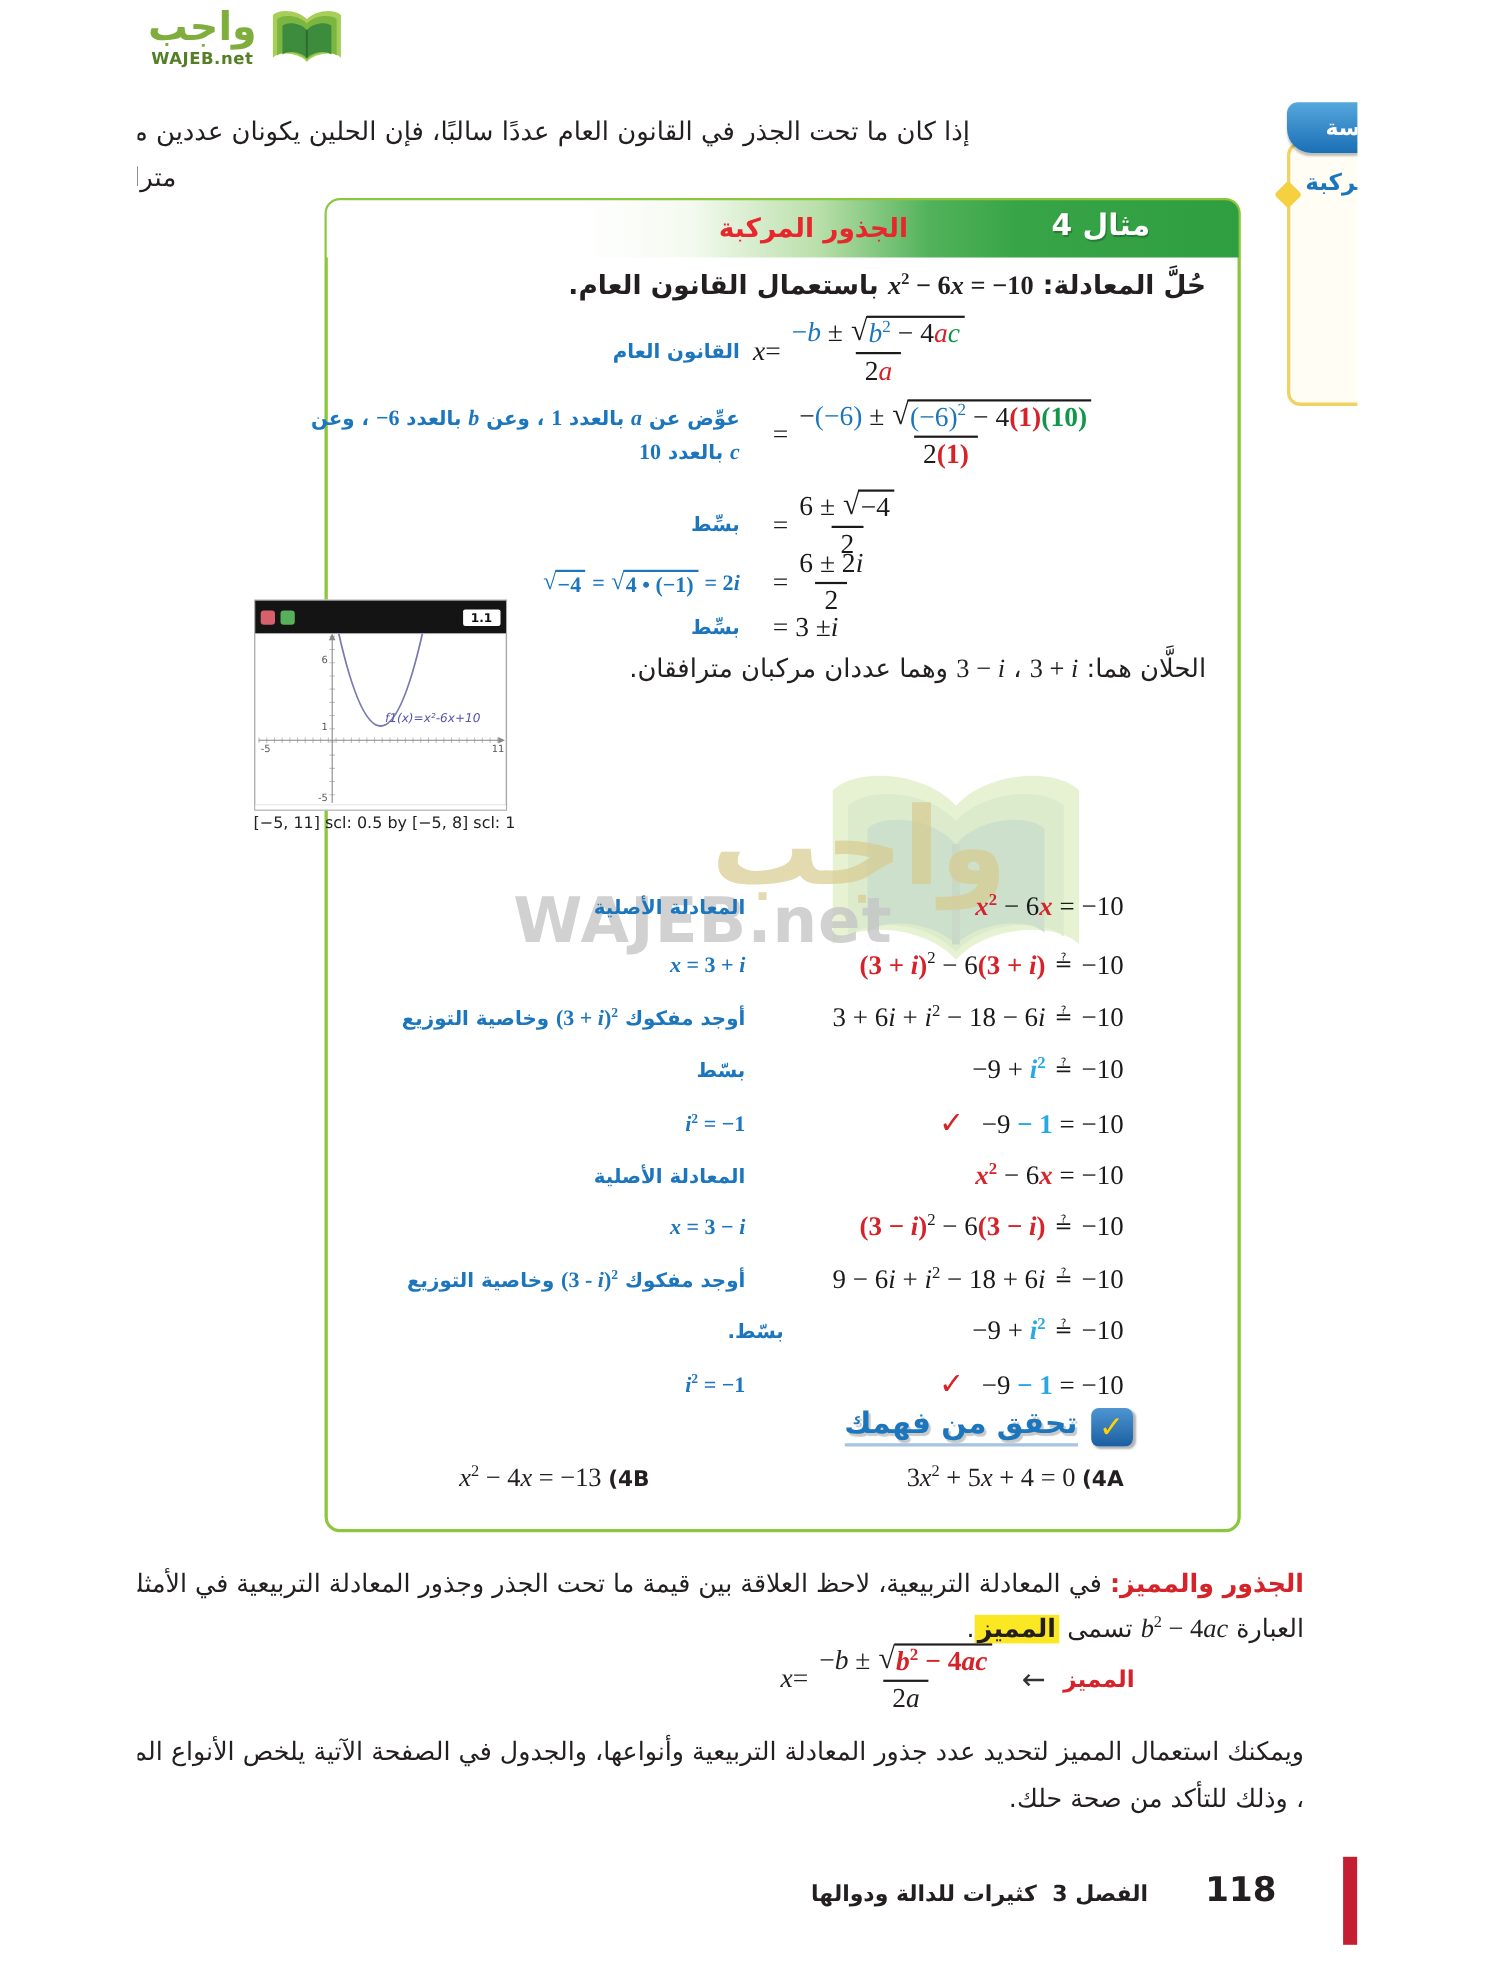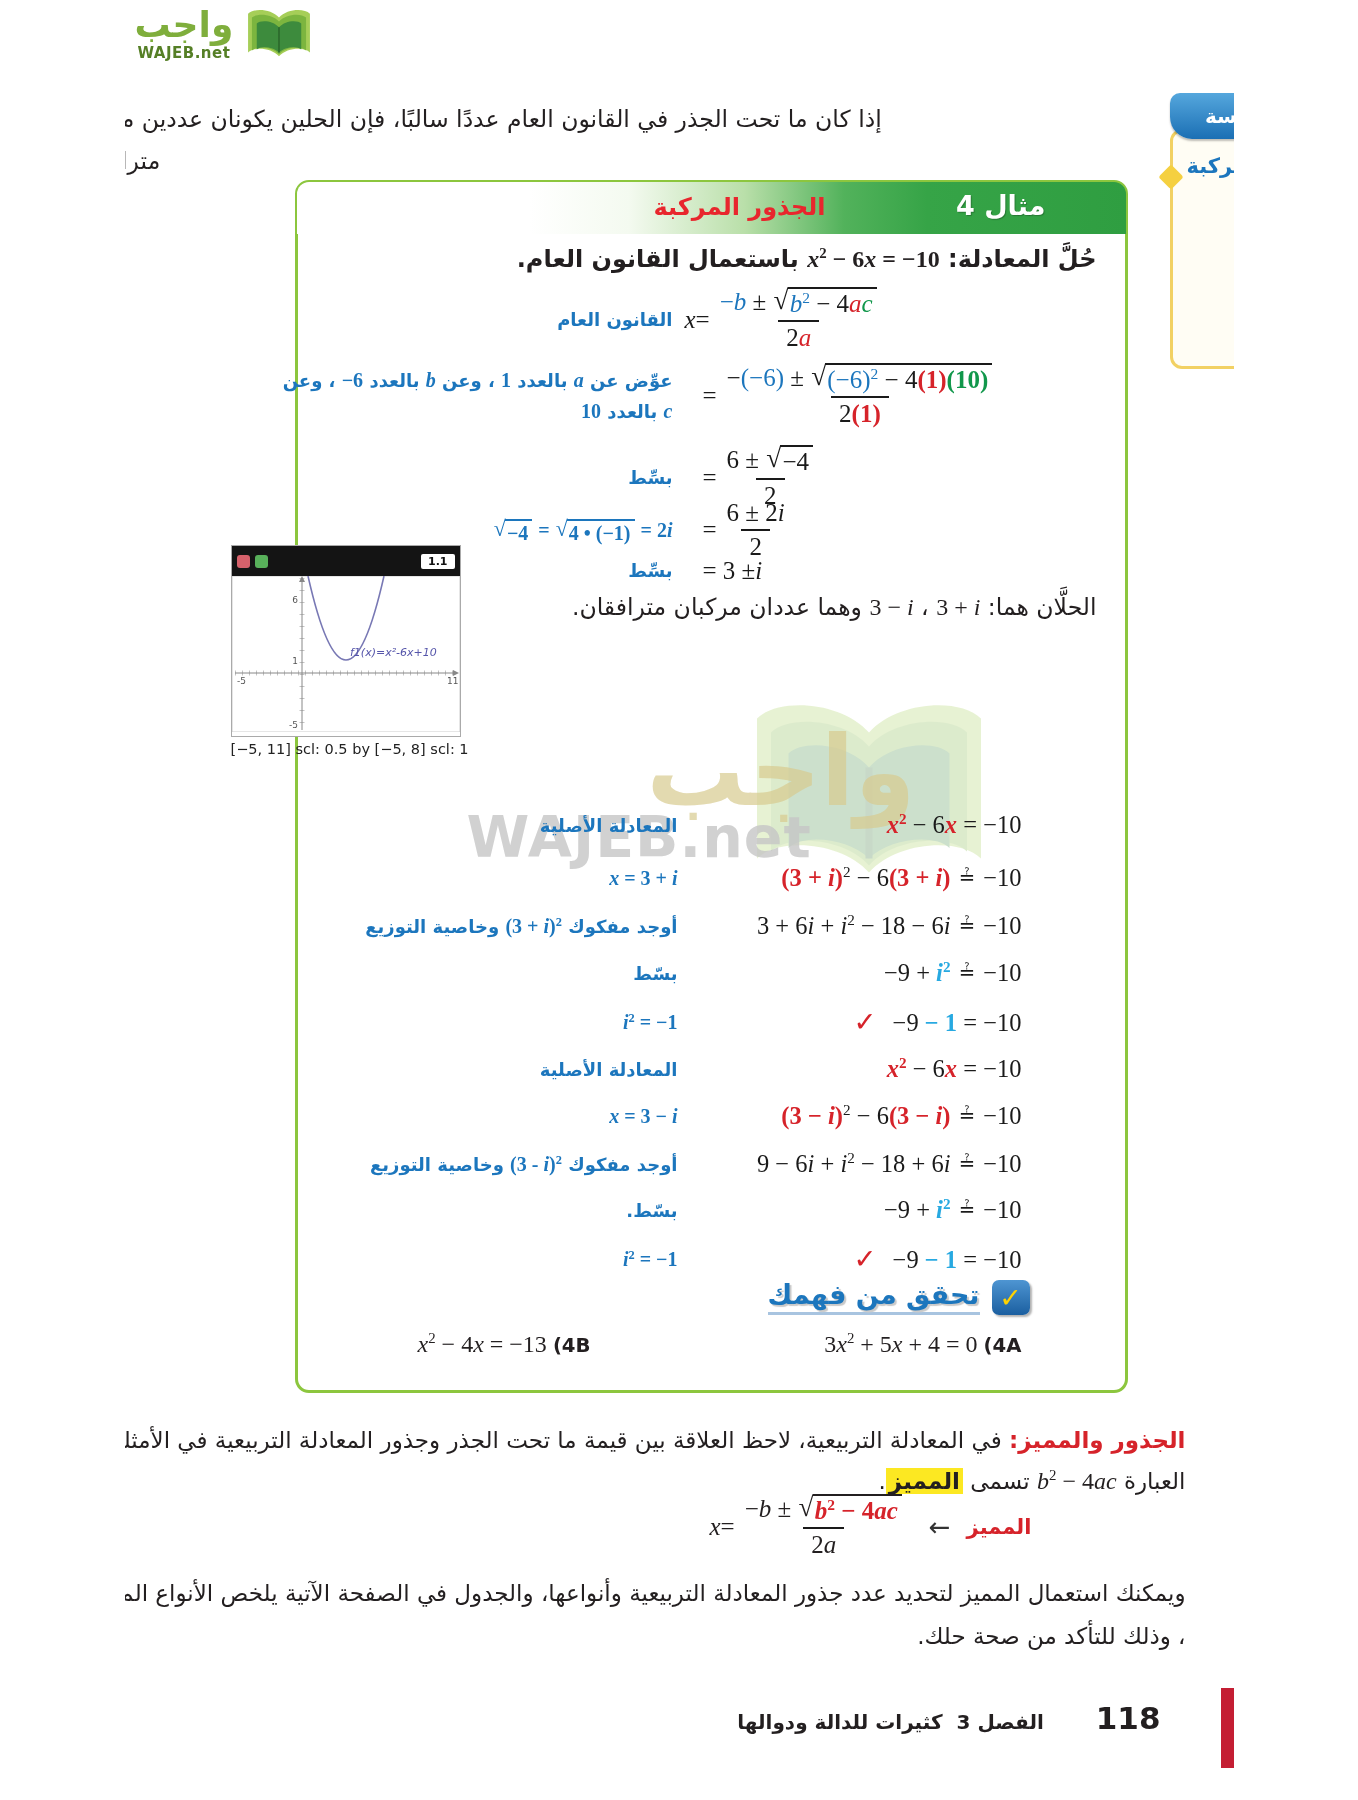--- a/index.html
+++ b/index.html
@@ -88,21 +88,21 @@
   .calc-tab { background:#fff; color:#111; font-size:11px; font-weight:bold; padding:1px 7px; border-radius:2px; }
   .calc-caption { position:absolute; left:-67px; top:558px; width:240px; direction:ltr; text-align:left;
                   font-size:14.5px; color:#222; z-index:2; }
 
   
   .vrow { position:absolute; left:0; right:103px; display:flex; align-items:center; }
   .vlabel { flex:0 0 380px; direction:rtl; text-align:right; color:#1c76bd; font-weight:bold; font-size:18px; line-height:1.5; }
   .vlabel .ltr { font-family:"Liberation Serif","DejaVu Sans",serif; font-size:20px; }
   .veq { flex:1; text-align:right; direction:ltr; font-size:24.5px; color:#1a1a1a; white-space:nowrap; }
   .v1a { top:628px; } .v1b { top:680px; } .v1c { top:728px; } .v1d { top:776px; } .v1e { top:823px; }
-  .v2a { top:872px; } .v2b { top:918px; } .v2c { top:966px; } .v2d { top:1013px; } .v2e { top:1060px; }
+  .v2a { top:872px; } .v2b { top:918px; } .v2c { top:966px; } .v2d { top:1013px;padding-left:35px; } .v2e { top:1060px; }
 
   
   .cyu { position:absolute; top:1096px; right:95px; display:flex; direction:rtl; align-items:center; gap:12px; }
   .cyu-icon { width:38px; height:35px; background:linear-gradient(#4e95d2,#1b5fa0); border-radius:7px;
               color:#ffd200; font-weight:bold; font-size:27px; display:flex; align-items:center; justify-content:center;
               box-shadow:2px 2px 2px rgba(0,0,0,.3); }
   .cyu-label { color:#1c76bd; font-size:27px; font-weight:bold; text-shadow:2px 2px 1px #c9c9c9;
                border-bottom:3px solid #a8c4e0; padding-bottom:2px; }
   .exA { position:absolute; top:1148px; right:103px; font-size:24px; }
   .exB { position:absolute; top:1148px; left:120px; font-size:24px; }

